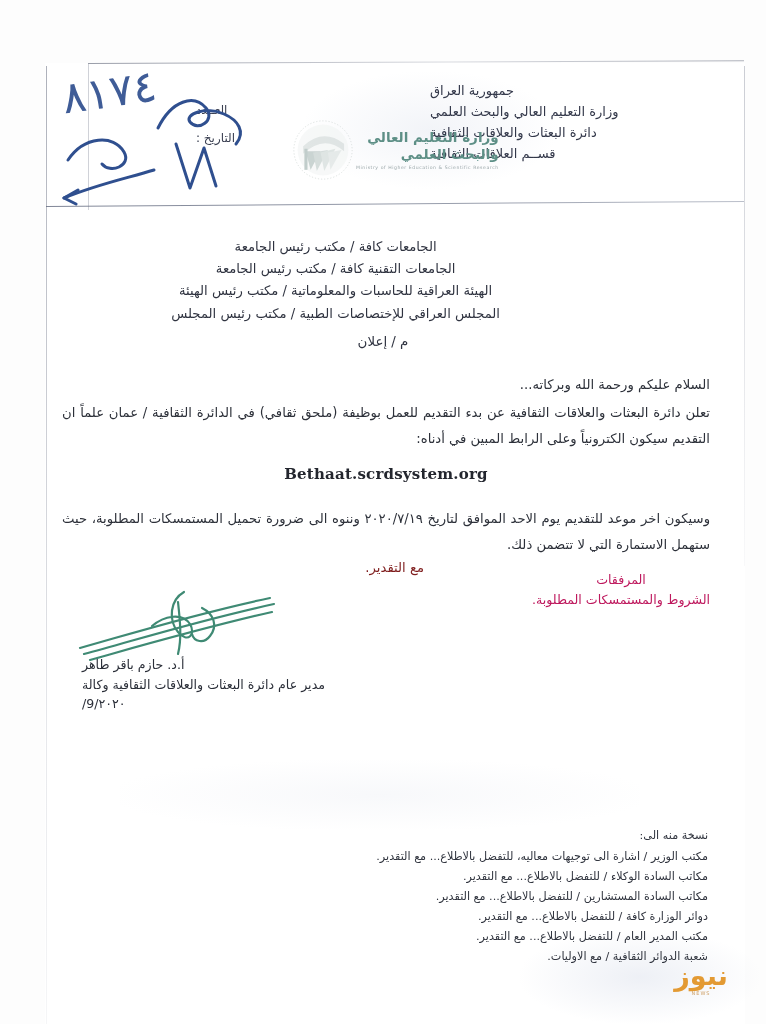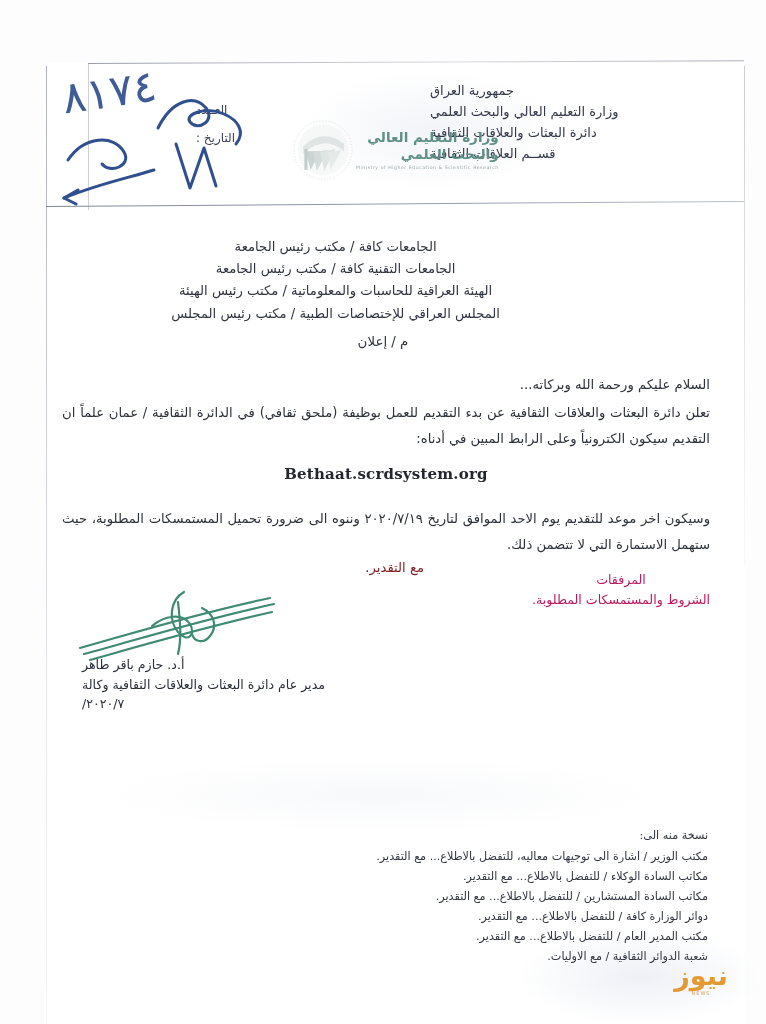--- a/index.html
+++ b/index.html
@@ -386,21 +386,21 @@
       <path d="M6 62 C56 48, 120 28, 196 12"></path>
       <path d="M10 68 C62 54, 126 34, 200 18"></path>
       <path d="M16 74 C66 60, 128 42, 198 26"></path>
       <path d="M128 22 C140 28, 144 40, 136 50 C130 58, 120 56, 118 48"></path>
       <path d="M104 16 C106 34, 108 52, 104 68"></path>
     </g>
   </svg>
   <div class="signature-block">
     <div>أ.د. حازم باقر طاهر</div>
     <div>مدير عام دائرة البعثات والعلاقات الثقافية وكالة</div>
-    <div>٢٠٢٠/٧/</div>
+    <div>٢٠٢٠/9/</div>
   </div>
 
   <div class="cc-block">
     <div class="cc-head">نسخة منه الى:</div>
     <div>مكتب الوزير / اشارة الى توجيهات معاليه، للتفضل بالاطلاع... مع التقدير.</div>
     <div>مكاتب السادة الوكلاء / للتفضل بالاطلاع... مع التقدير.</div>
     <div>مكاتب السادة المستشارين / للتفضل بالاطلاع... مع التقدير.</div>
     <div>دوائر الوزارة كافة / للتفضل بالاطلاع... مع التقدير.</div>
     <div>مكتب المدير العام / للتفضل بالاطلاع... مع التقدير.</div>
     <div>شعبة الدوائر الثقافية / مع الاوليات.</div>

